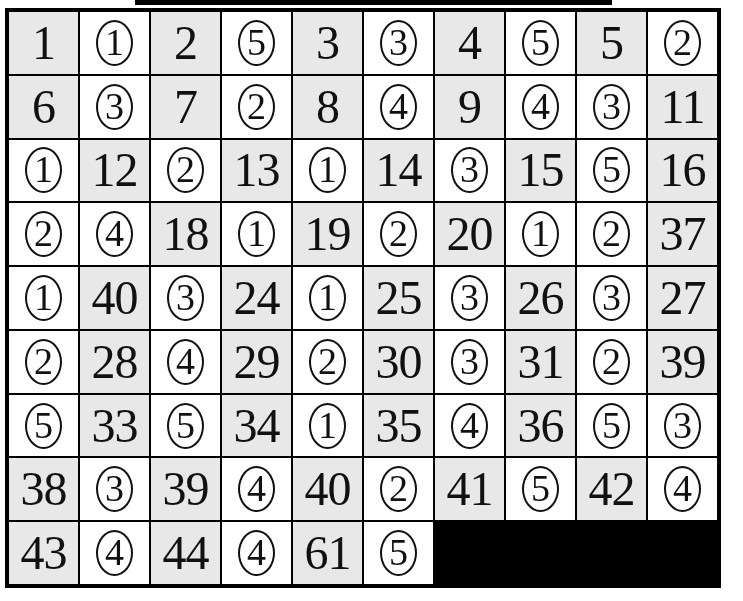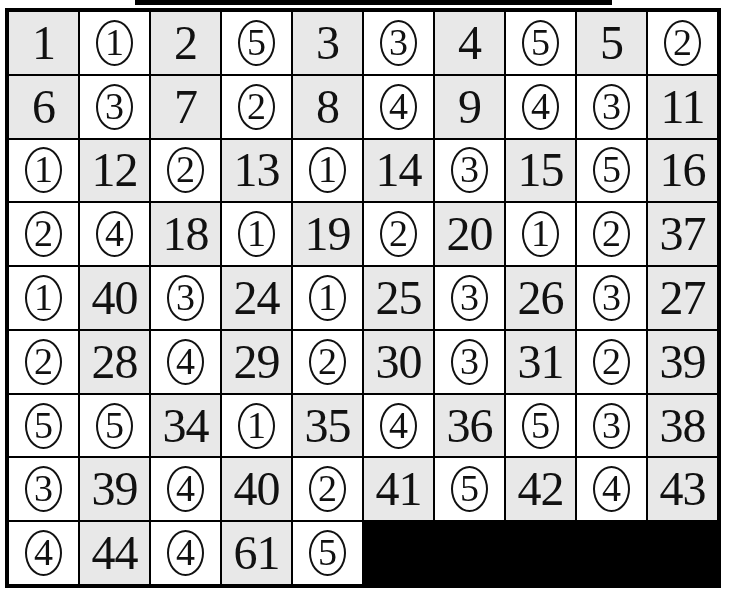--- a/index.html
+++ b/index.html
@@ -188,20 +188,21 @@
       <span class="circled">3</span>
     </div>
     <div class="cell qcell">31</div>
     <div class="cell acell">
       <span class="circled">2</span>
     </div>
     <div class="cell qcell">39</div>
     <div class="cell acell">
       <span class="circled">5</span>
     </div>
+    <div class="cell qcell">33</div>
     <div class="cell acell">
       <span class="circled">5</span>
     </div>
     <div class="cell qcell">34</div>
     <div class="cell acell">
       <span class="circled">1</span>
     </div>
     <div class="cell qcell">35</div>
     <div class="cell acell">
       <span class="circled">4</span>

